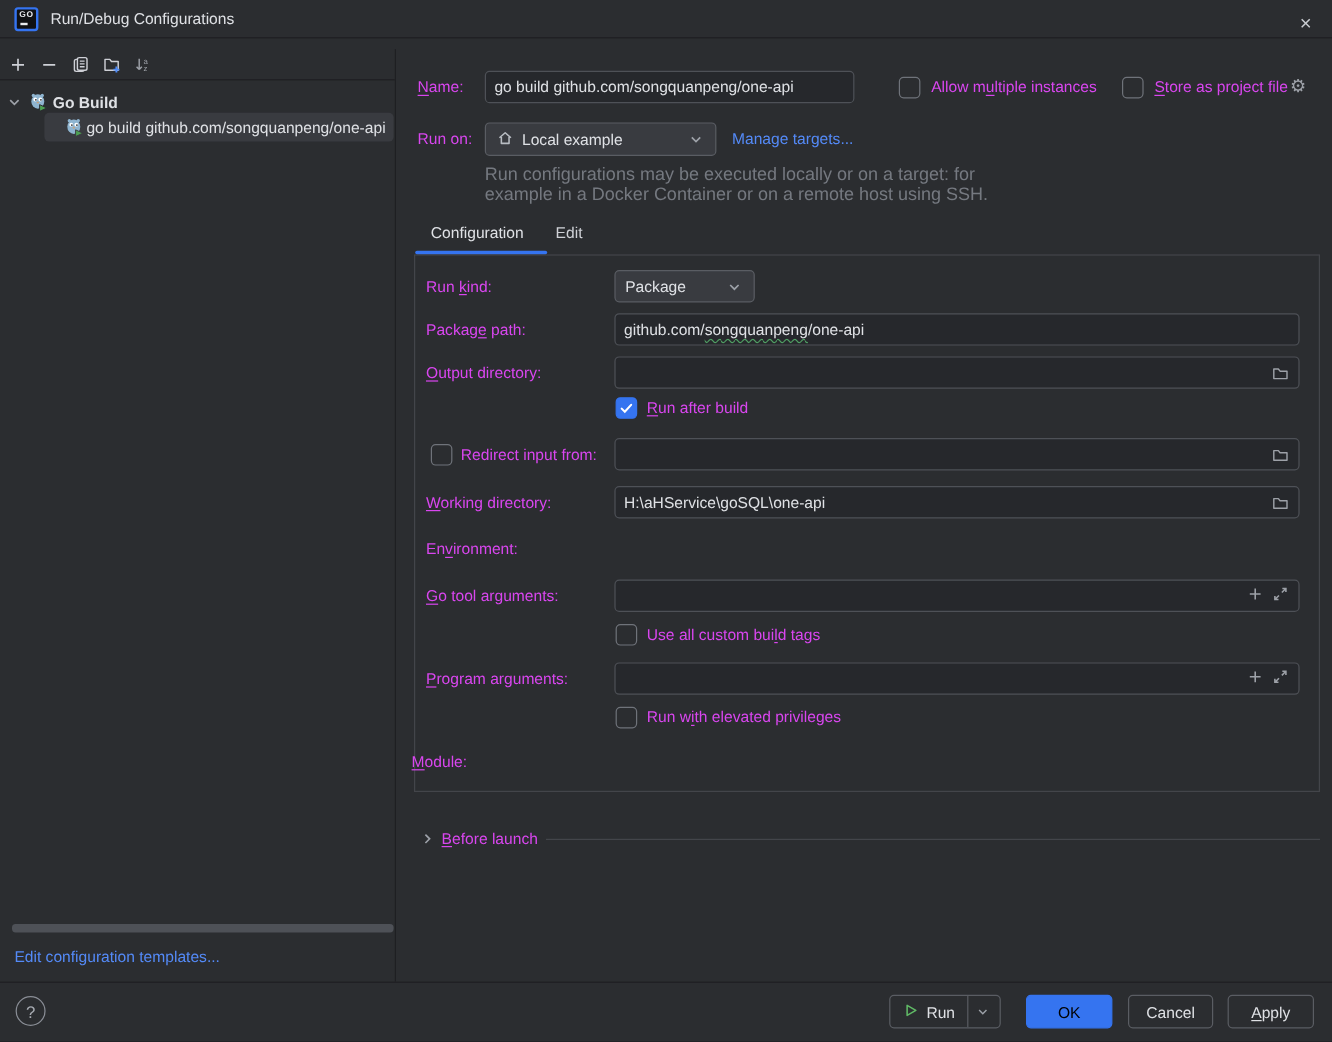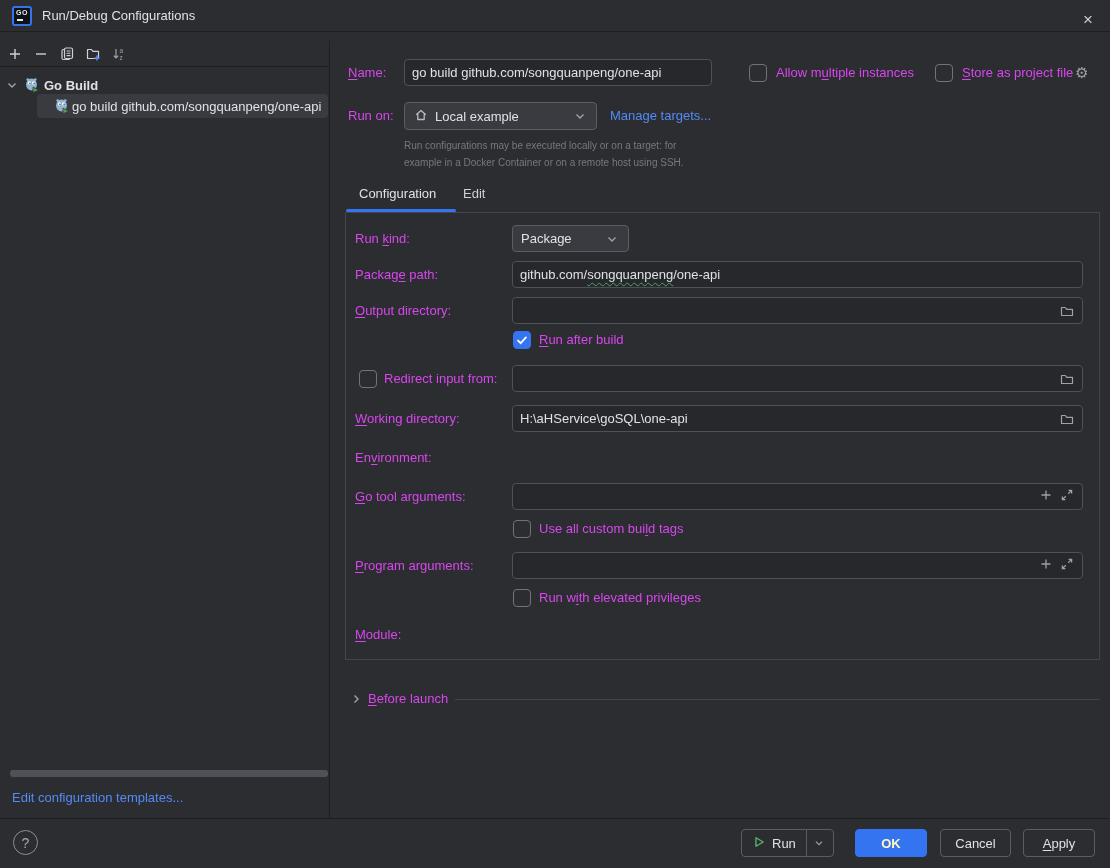--- a/index.html
+++ b/index.html
@@ -39,37 +39,37 @@
   .tfield{position:absolute;height:27px;background:#26282c;border:1px solid #4e5157;border-radius:4px;
           box-sizing:border-box;display:flex;align-items:center;padding:0 7px;color:#dfe1e5;white-space:nowrap;overflow:hidden;}
   .tfield.focused{border:2px solid #3574f0;height:29px;}
   .combo{position:absolute;height:28px;background:#393b40;border:1px solid #5a5d63;border-radius:4px;
          box-sizing:border-box;display:flex;align-items:center;gap:6px;padding:0 8px;white-space:nowrap;}
   .combo.darker{background:#2e3035;border-color:#4e5157;height:27px;}
   .chev{width:16px;height:16px;flex:0 0 auto;}
   .push{margin-left:auto;display:flex;align-items:center;gap:5px;}
   .cb{position:absolute;width:18px;height:18px;border:1.5px solid #6f737a;border-radius:4px;box-sizing:border-box;background:transparent;}
   .cb.checked{background:#3574f0;border-color:#3574f0;display:flex;align-items:center;justify-content:center;}
-  .hint{position:absolute;color:#757980;font-size:10px;line-height:17px;white-space:nowrap;}
+  .hint{position:absolute;color:#757980;font-size:15px;line-height:17px;white-space:nowrap;}
   .tab{position:absolute;font-size:13px;}
   .tab.inactive{color:#cfd1d6;}
   .tab-underline{position:absolute;height:3px;background:#3574f0;border-radius:2px;}
   .groupbox{position:absolute;left:14px;top:171px;width:755px;height:448px;border:1px solid #43454a;box-sizing:border-box;}
   .typo{text-decoration:underline wavy #4f9f63;text-decoration-thickness:1px;text-underline-offset:3px;}
   .caret{display:inline-block;width:1.5px;height:16px;background:#d6d9de;margin-left:1px;vertical-align:middle;}
   .bl-line{position:absolute;height:1px;background:#43454a;}
   .gearwrap{position:absolute;color:#9da1a8;font-size:15px;line-height:16px;}
 
   
   .footer{position:absolute;left:0;right:0;bottom:0;height:49px;border-top:1px solid #1e1f22;background:#2b2d30;}
   .helpcirc{position:absolute;left:13px;top:11px;width:25px;height:25px;border:1px solid #8a8e96;border-radius:50%;
             display:flex;align-items:center;justify-content:center;color:#a7abb2;font-size:14px;box-sizing:border-box;}
   .btn{position:absolute;top:10px;height:28px;border:1px solid #5a5d63;border-radius:4px;background:transparent;
        display:flex;align-items:center;justify-content:center;color:#dfe1e5;font-size:13px;box-sizing:border-box;}
-  .btn.primary{background:#3574f0;border-color:#3574f0;color:#fef9c3;font-weight:bold;}
+  .btn.primary{background:#3574f0;border-color:#3574f0;color:#000000;font-weight:normal;}
   .runbtn{position:absolute;top:10px;height:28px;border:1px solid #5a5d63;border-radius:4px;display:flex;align-items:center;box-sizing:border-box;}
   .runbtn .seg{display:flex;align-items:center;gap:6px;padding:0 10px;height:100%;}
   .runbtn .divider{width:1px;height:100%;background:#5a5d63;}
   .runbtn .dd{width:24px;height:100%;display:flex;align-items:center;justify-content:center;}
 </style>
 </head>
 <body>
 
 <div class="app">
 
@@ -281,21 +281,21 @@
           <svg width="16" height="16" viewBox="0 0 16 16">
               <path d="M9.6 3.4h3v3M12.4 3.6 9.2 6.8M6.4 12.6h-3v-3M3.6 12.4 6.8 9.2" fill="none" stroke="#9da1a8" stroke-width="1.3"></path>
             </svg>
         </span>
       </span>
     </div>
 
     <div class="cb" style="left:182px;top:548px;"></div>
     <div class="lbl" style="left:208px;top:548px;line-height:18px;">Run w<u>i</u>th elevated privileges</div>
 
-    <div class="lbl" style="left:24px;top:580px;line-height:27px;text-align:right;"><u>M</u>odule:</div>
+    <div class="lbl" style="left:12px;top:580px;line-height:27px;text-align:right;"><u>M</u>odule:</div>
 
     <span class="chev" style="position:absolute;left:17px;top:650px;">
       <svg width="16" height="16" viewBox="0 0 16 16">
           <path d="M6.5 4.5 10 8l-3.5 3.5" fill="none" stroke="#9da1a8" stroke-width="1.4"></path>
         </svg>
     </span>
     <div class="lbl" style="left:37px;top:649px;line-height:18px;"><u>B</u>efore launch</div>
     <div class="bl-line" style="left:124px;right:10px;top:658px;"></div>
   </div>
 

